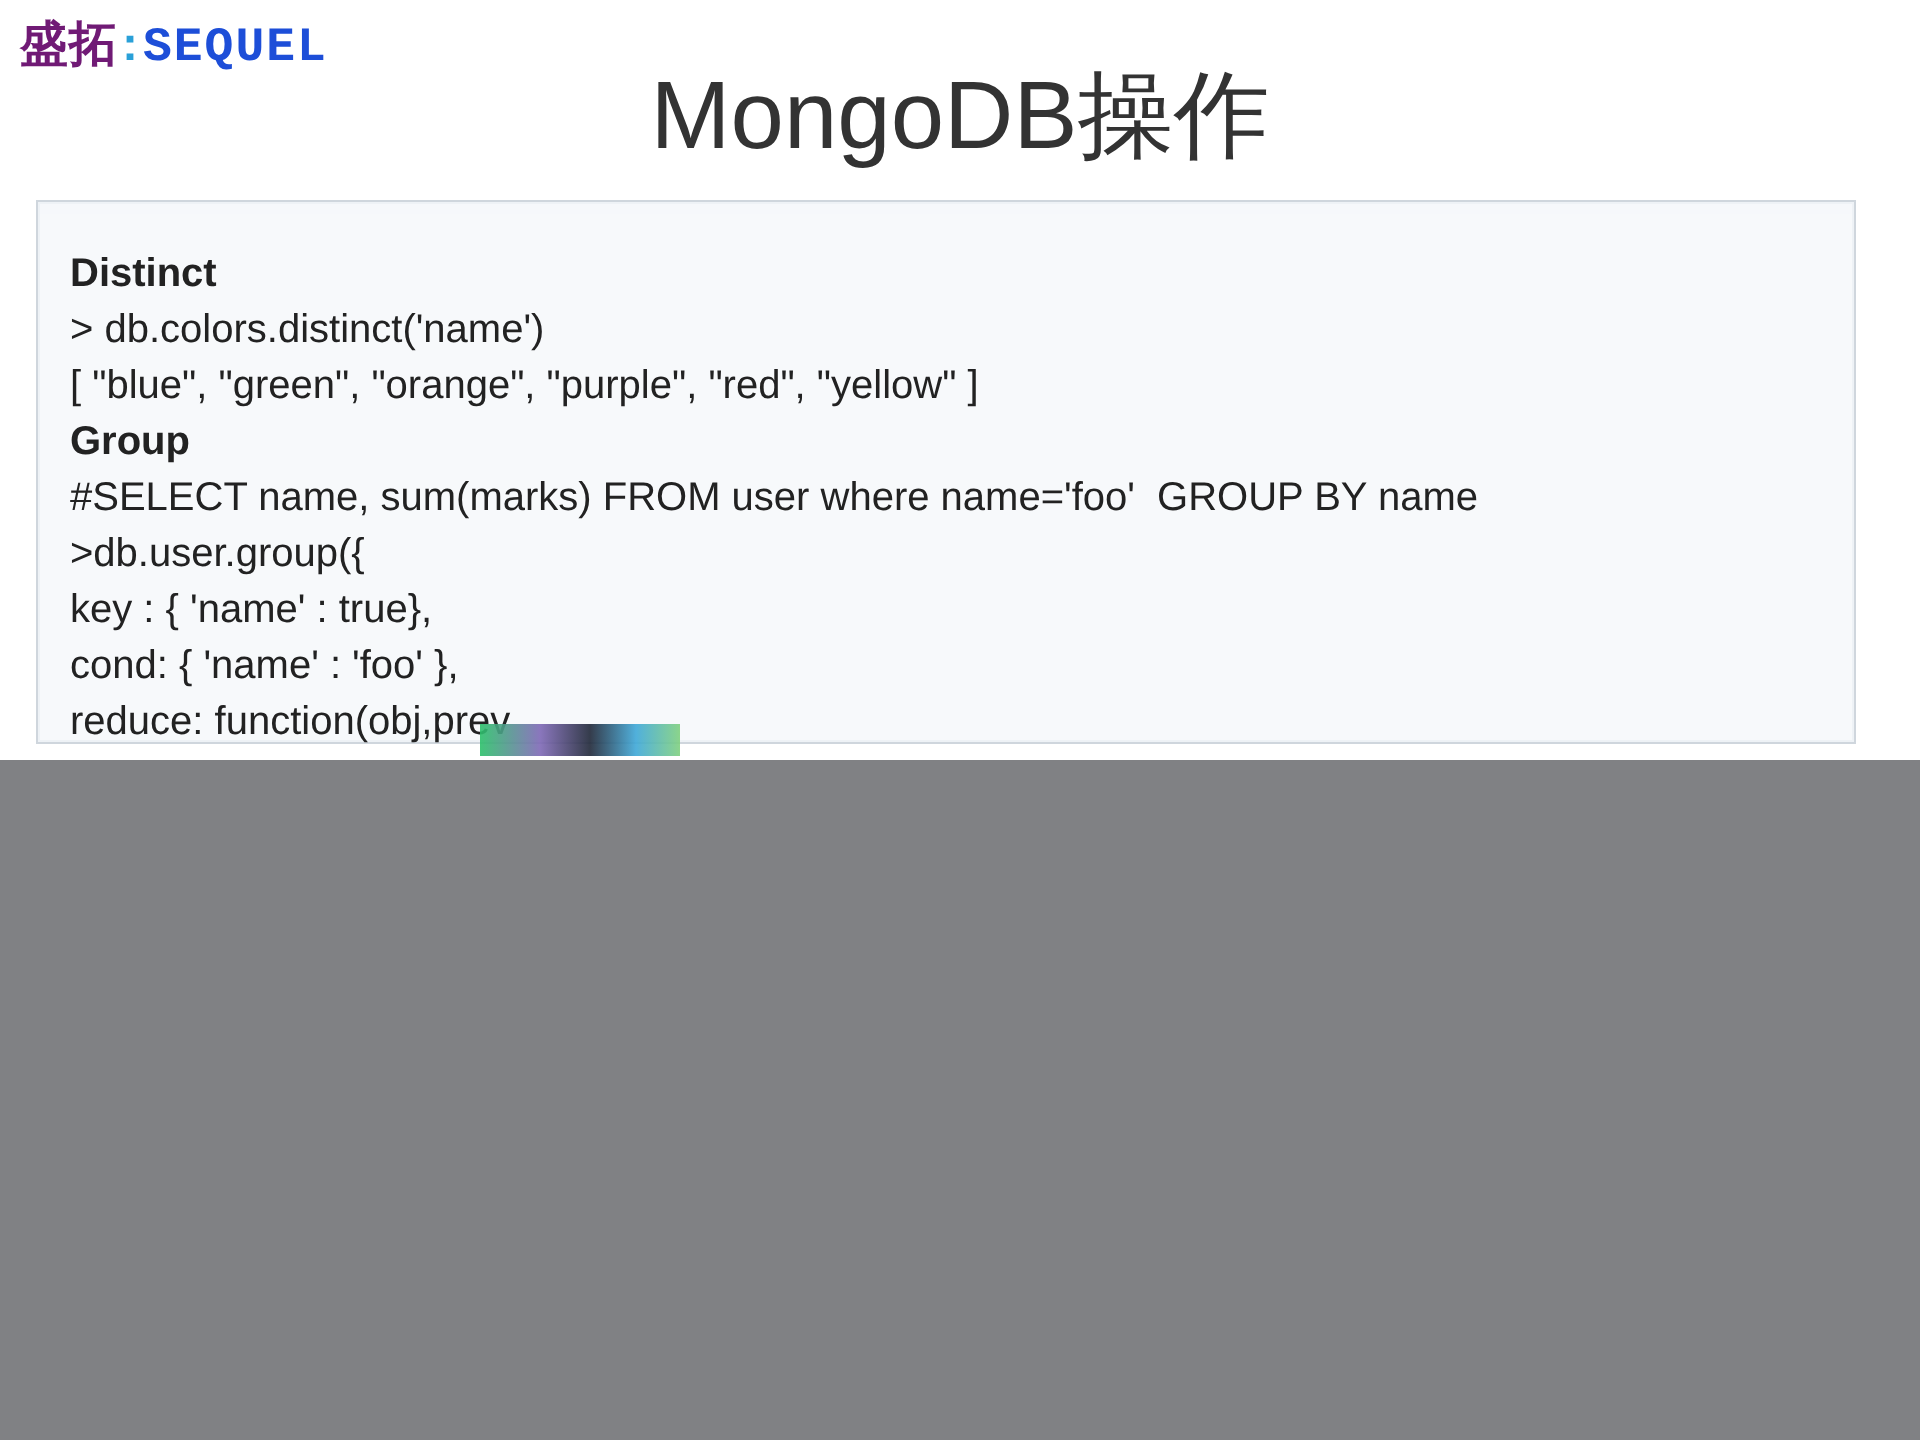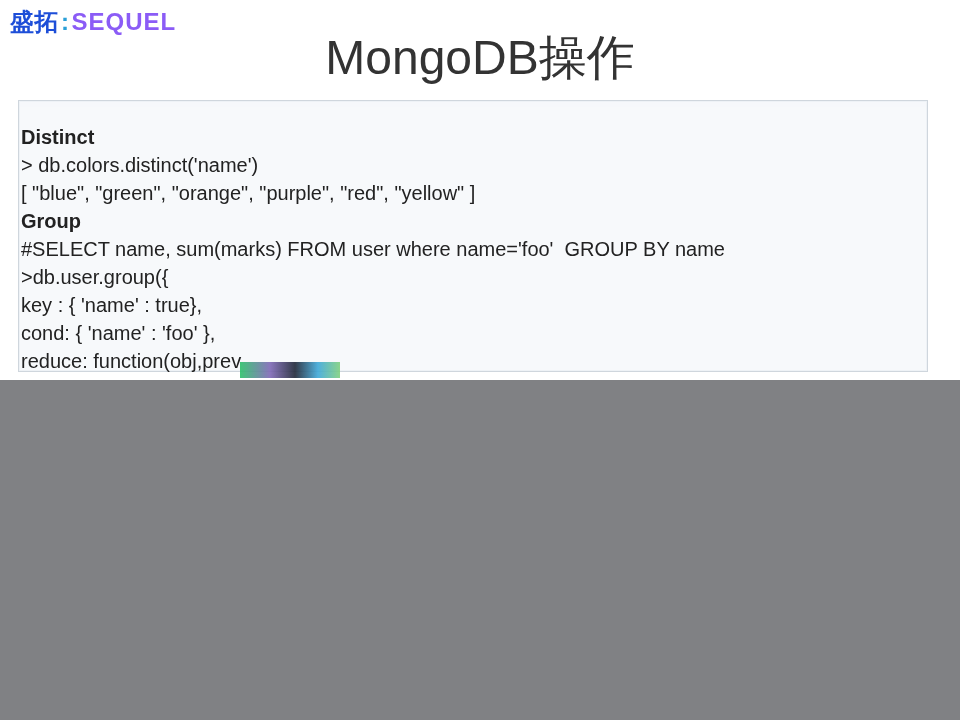--- a/index.html
+++ b/index.html
@@ -14,31 +14,31 @@
   }
   .logo {
     position: absolute;
     top: 6px;
     left: 10px;
     font-weight: 700;
     font-size: 24px;
     letter-spacing: 0.5px;
   }
   .logo .cn {
-    color: #1d4ed8;
+    color: #701a75;
     font-family: "Microsoft YaHei", sans-serif;
   }
   .logo .colon {
     color: #2aa0d8;
     font-weight: 900;
     margin: 0 2px;
   }
   .logo .en {
-    color: #8b5cf6;
-    font-family: Liberation Sans, sans-serif;
+    color: #1d4ed8;
+    font-family: Liberation Mono, monospace;
     letter-spacing: 1px;
   }
   .title {
     position: absolute;
     top: 26px;
     left: 0;
     width: 100%;
     text-align: center;
     font-size: 48px;
     color: #333;
@@ -49,21 +49,21 @@
     position: absolute;
     top: 100px;
     left: 18px;
     width: 908px;
     height: 270px;
     border: 1px solid #cfd6dd;
     background: linear-gradient(180deg, #f6f8fb 0%, #f6f8fb 6px, #f7f9fb 6px, #f7f9fb 100%);
     box-shadow: inset 0 0 0 1px #eef2f6;
   }
   .code-inner {
-    padding: 22px 18px 0 2px;
+    padding: 22px 18px 0 16px;
     font-family: "Segoe UI", Arial, sans-serif;
     font-size: 20px;
     line-height: 28px;
     color: #222;
     white-space: pre;
   }
   .code-inner .bold { font-weight: 700; }
   .artifact-bar {
     position: absolute;
     left: 240px;

